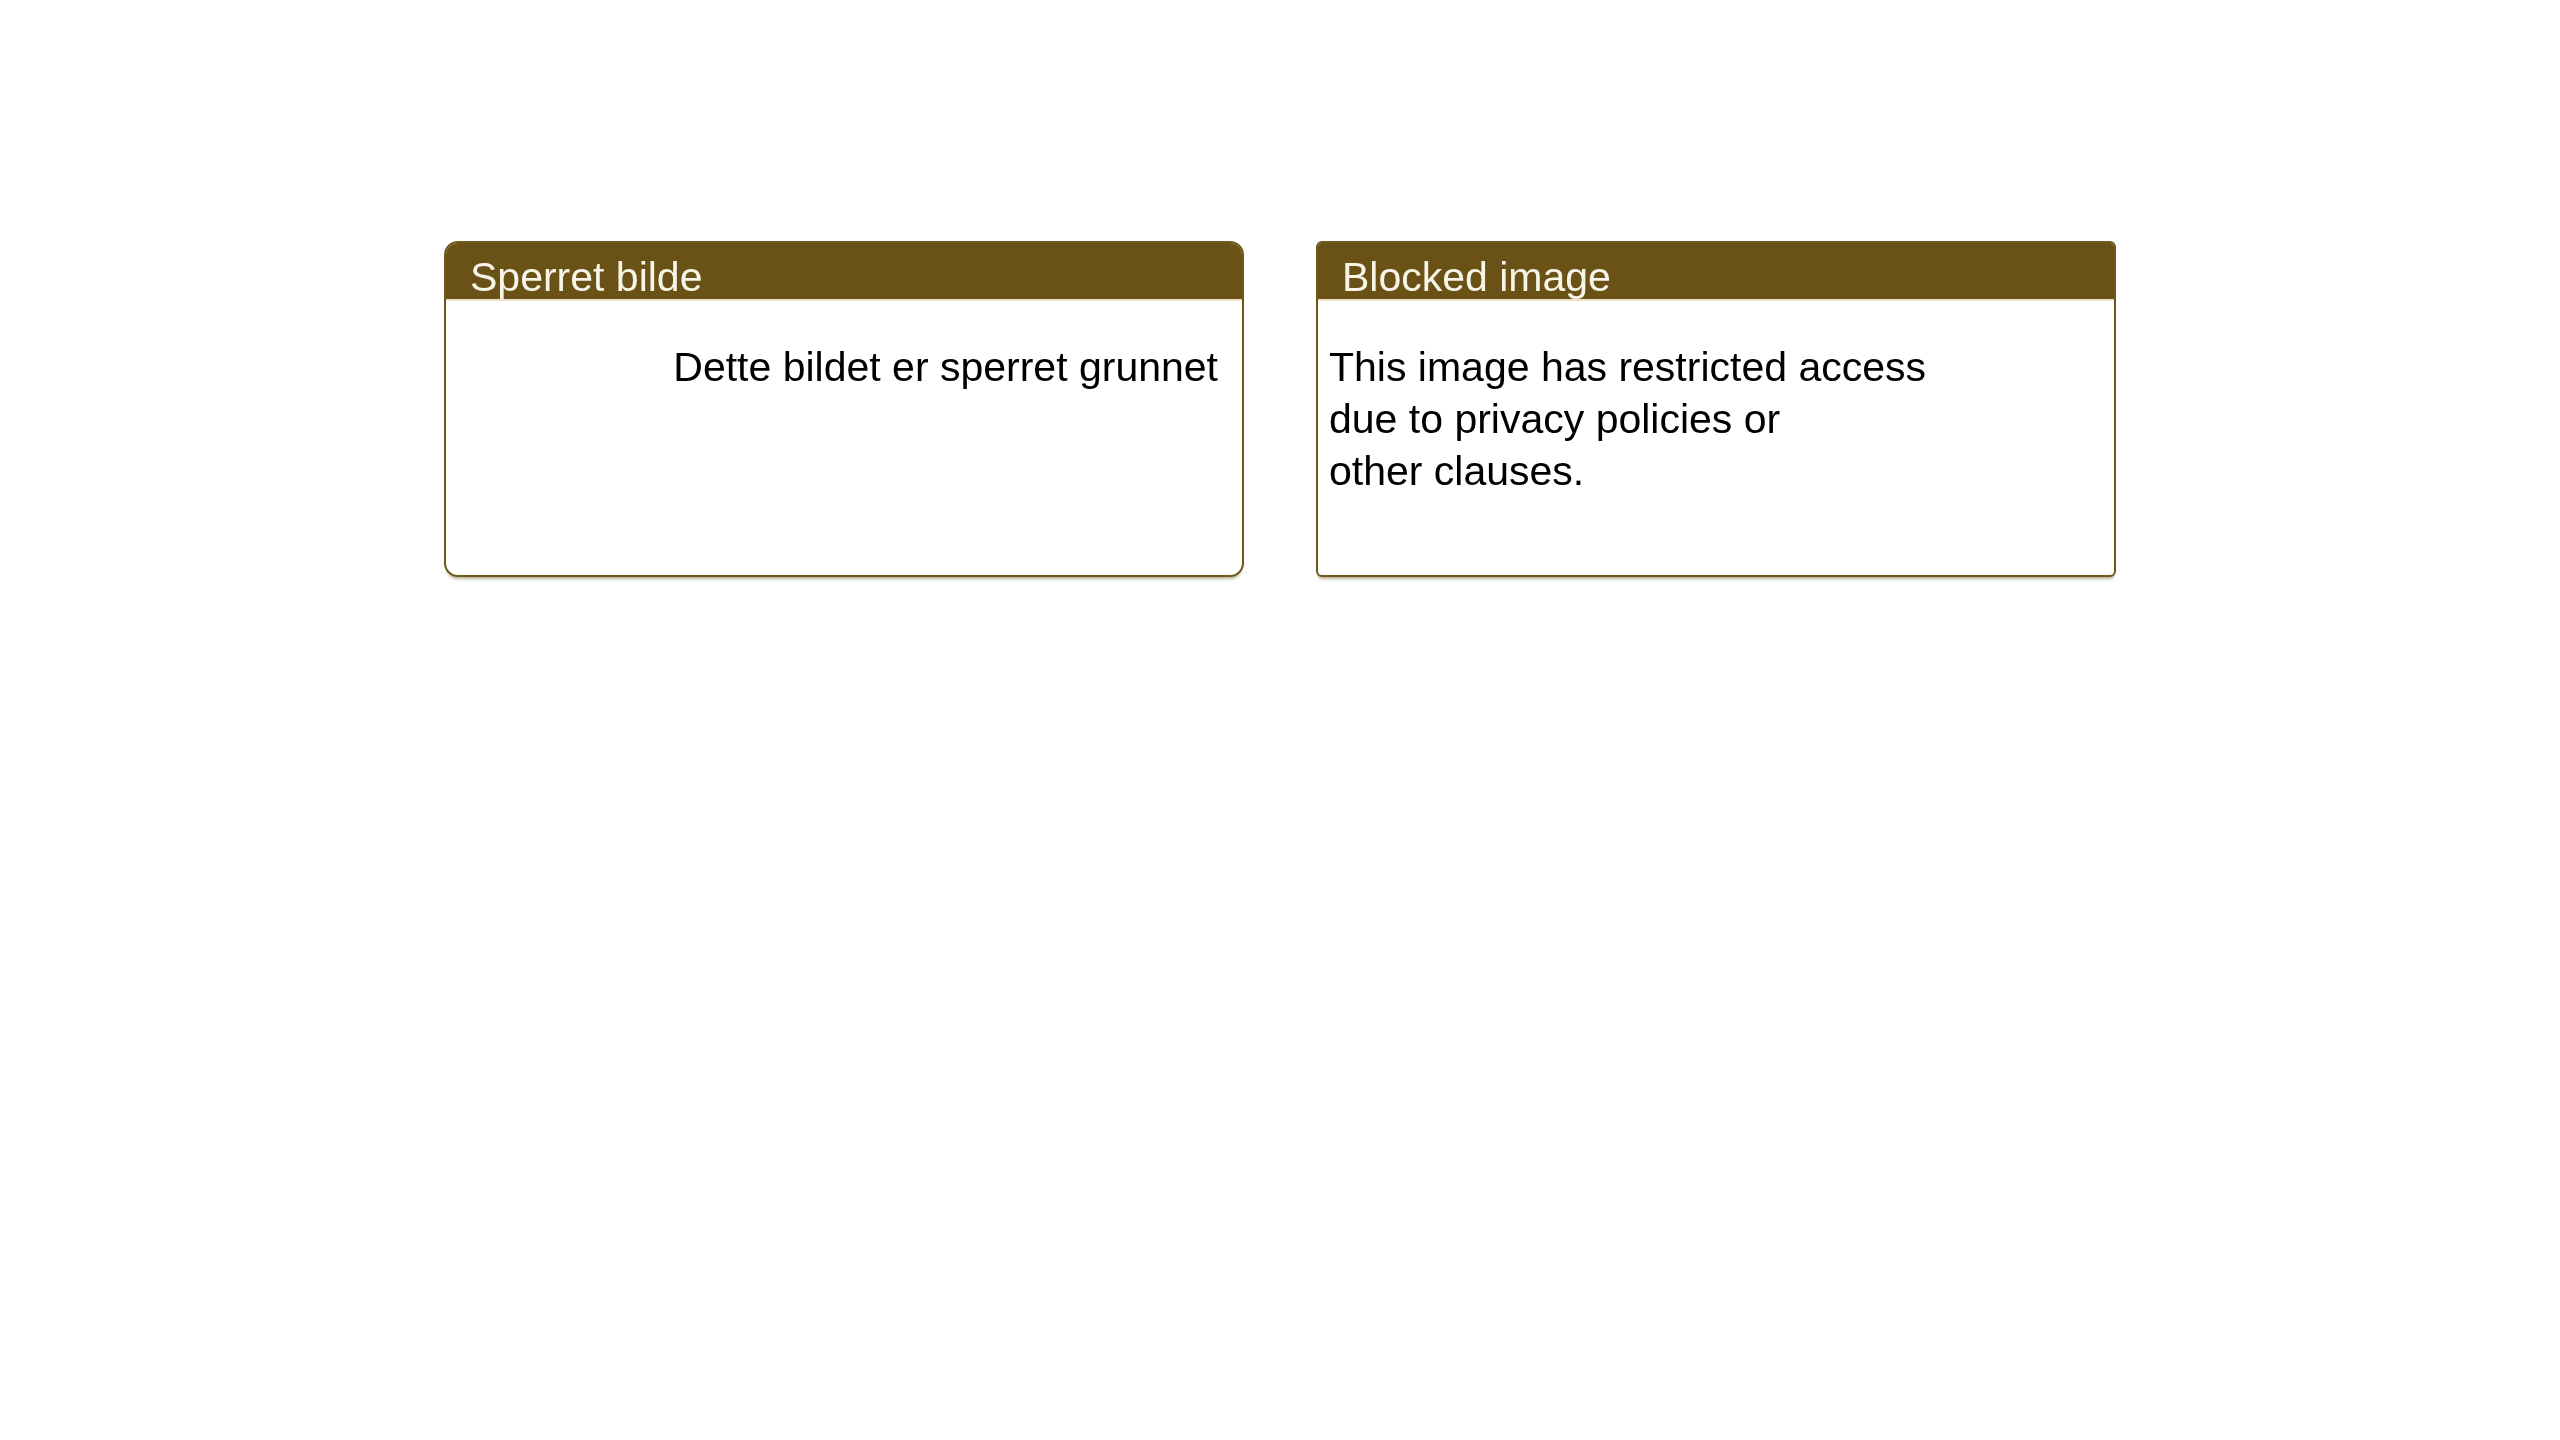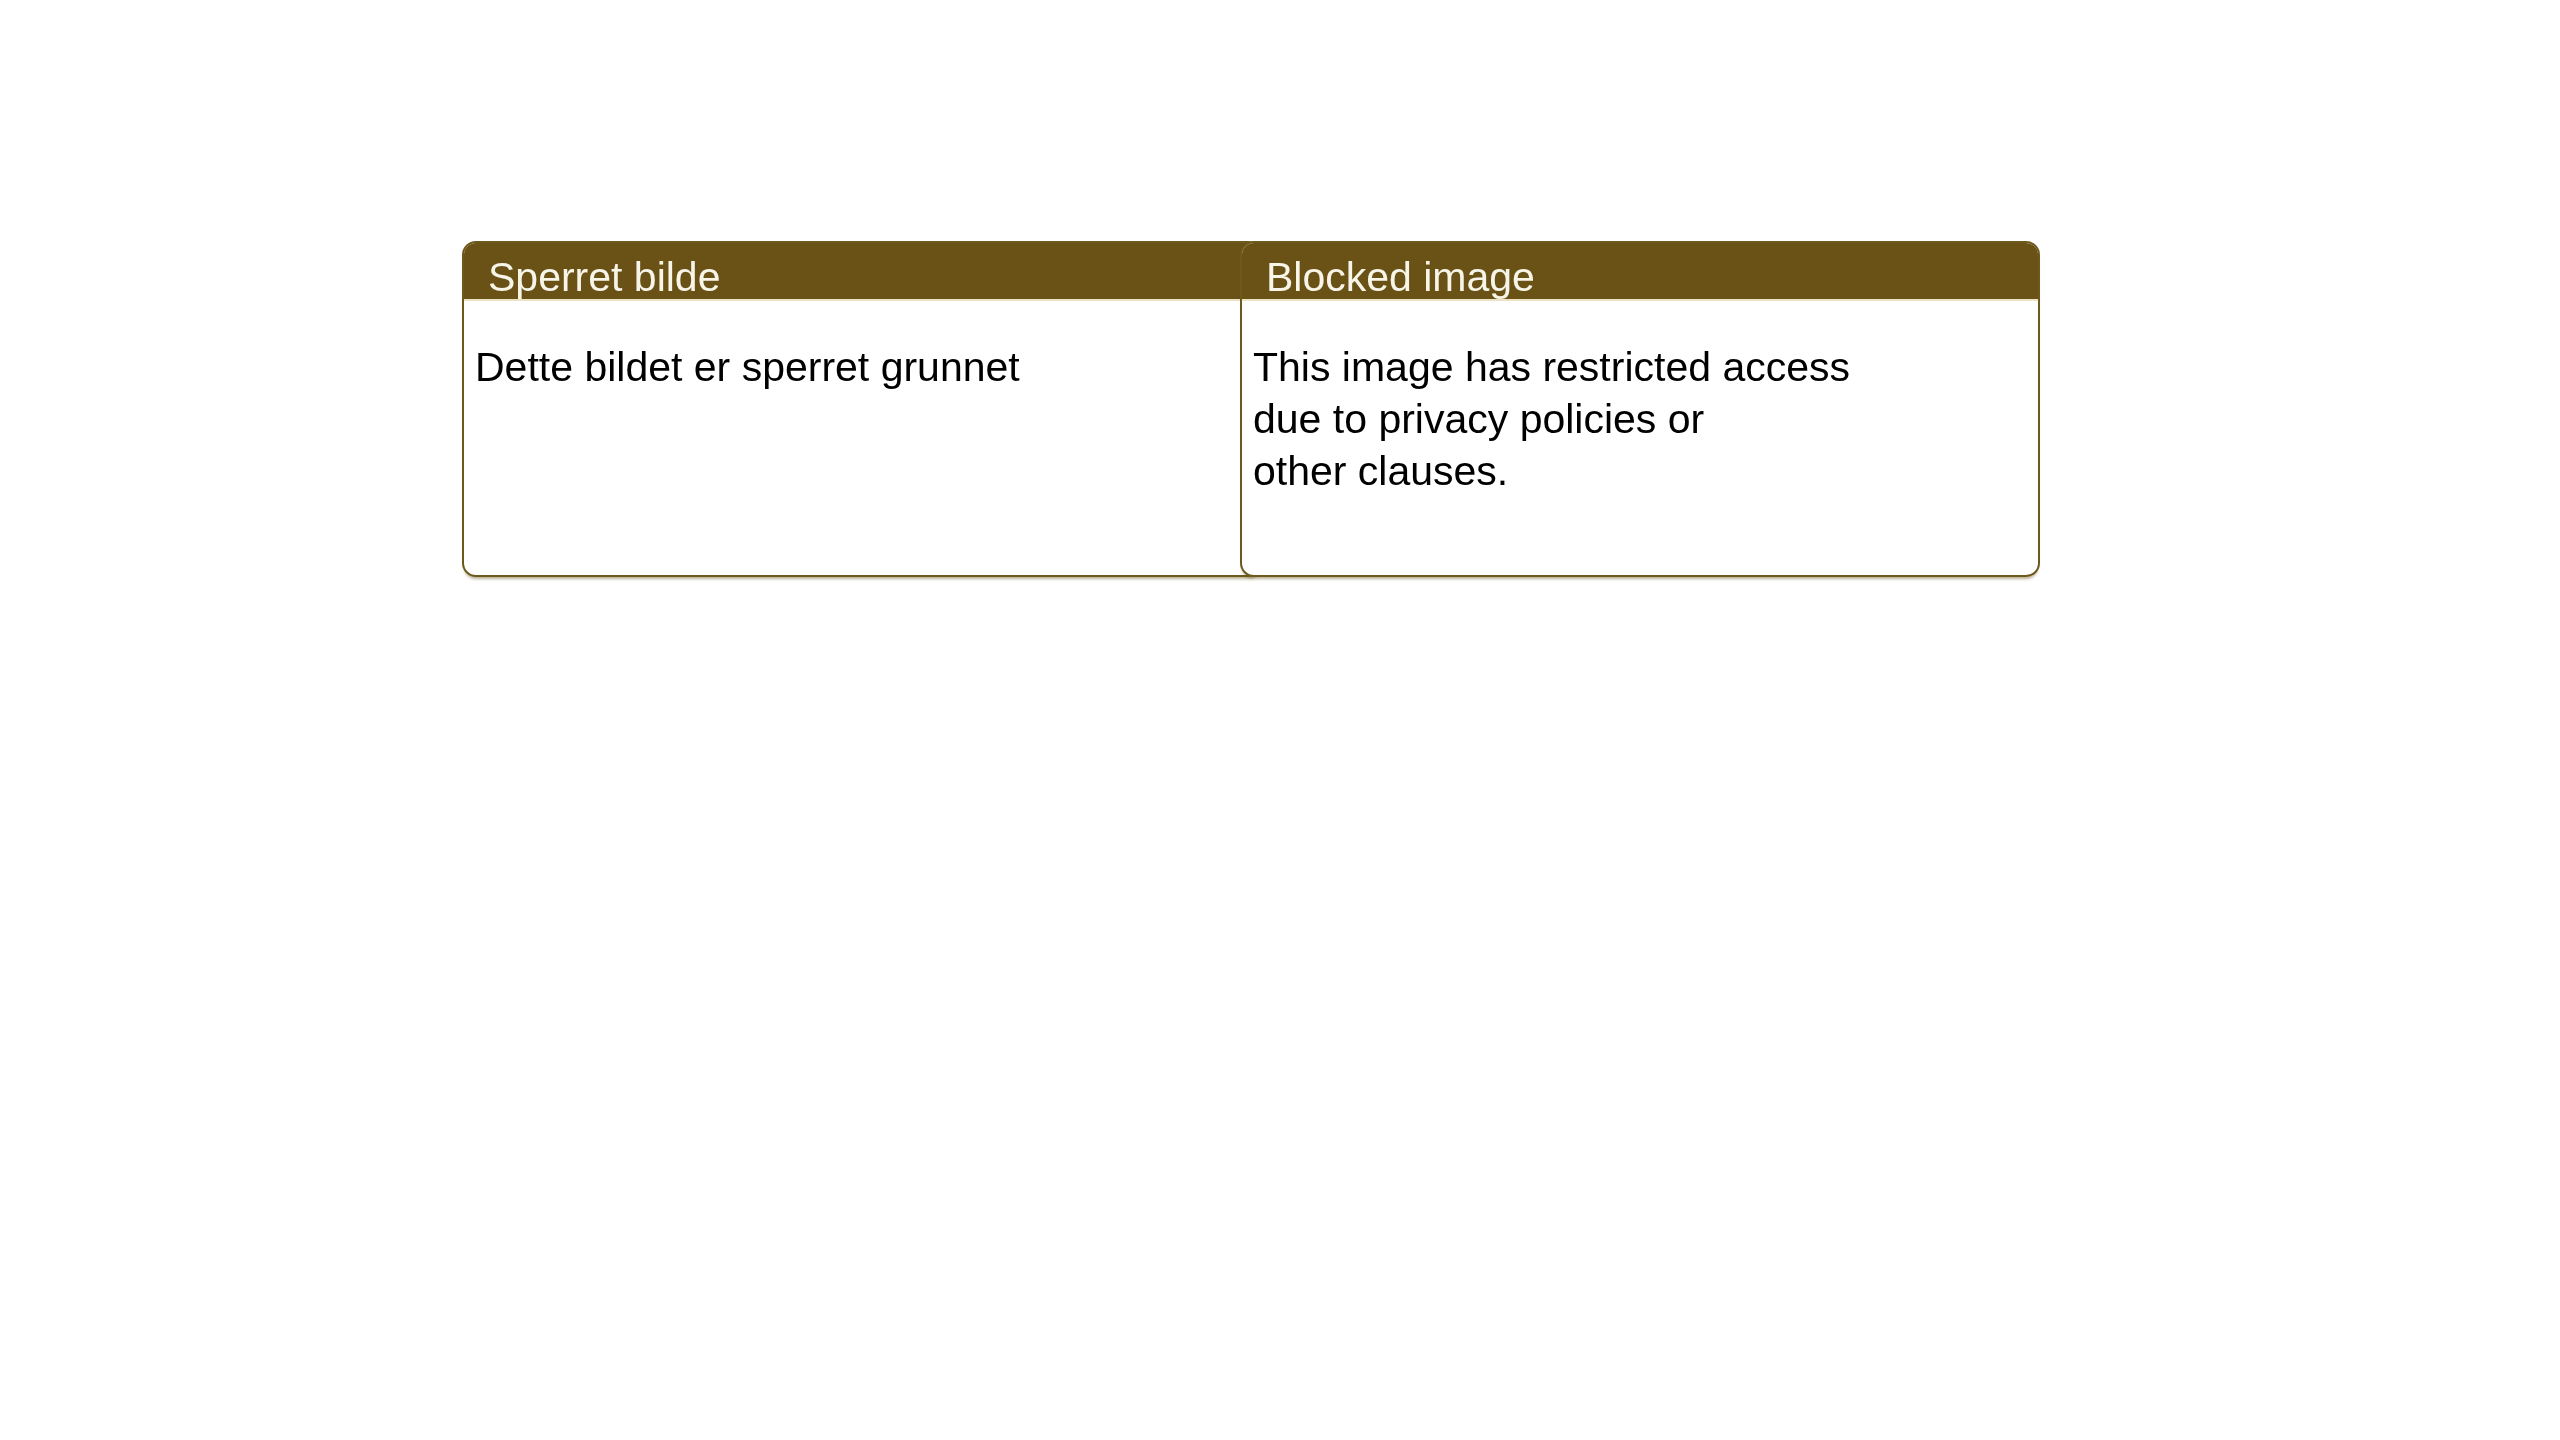--- a/index.html
+++ b/index.html
@@ -23,22 +23,22 @@
     top: 241px;
     width: 800px;
     height: 336px;
     box-sizing: border-box;
     background: #ffffff;
     border: 2px solid var(--card-border-color, #6e591d);
     border-radius: 14px;
     overflow: hidden;
     box-shadow: 0 4px 3px -2px rgba(106, 82, 23, 0.45);
   }
-  .card--no { left: 462px; }
-  .card--en { left: 1240px; }
+  .card--no { left: 444px; text-align: right; }
+  .card--en { left: 1316px; border-radius: 6px; }
 
   .card-header {
     box-sizing: border-box;
     height: 58px;
     background: var(--header-bg-color, #6a5217);
     border-bottom: 2px solid var(--header-separator-color, #ece3c6);
     display: flex;
     align-items: center;
     padding: 14px 20px 0 24px;
   }

